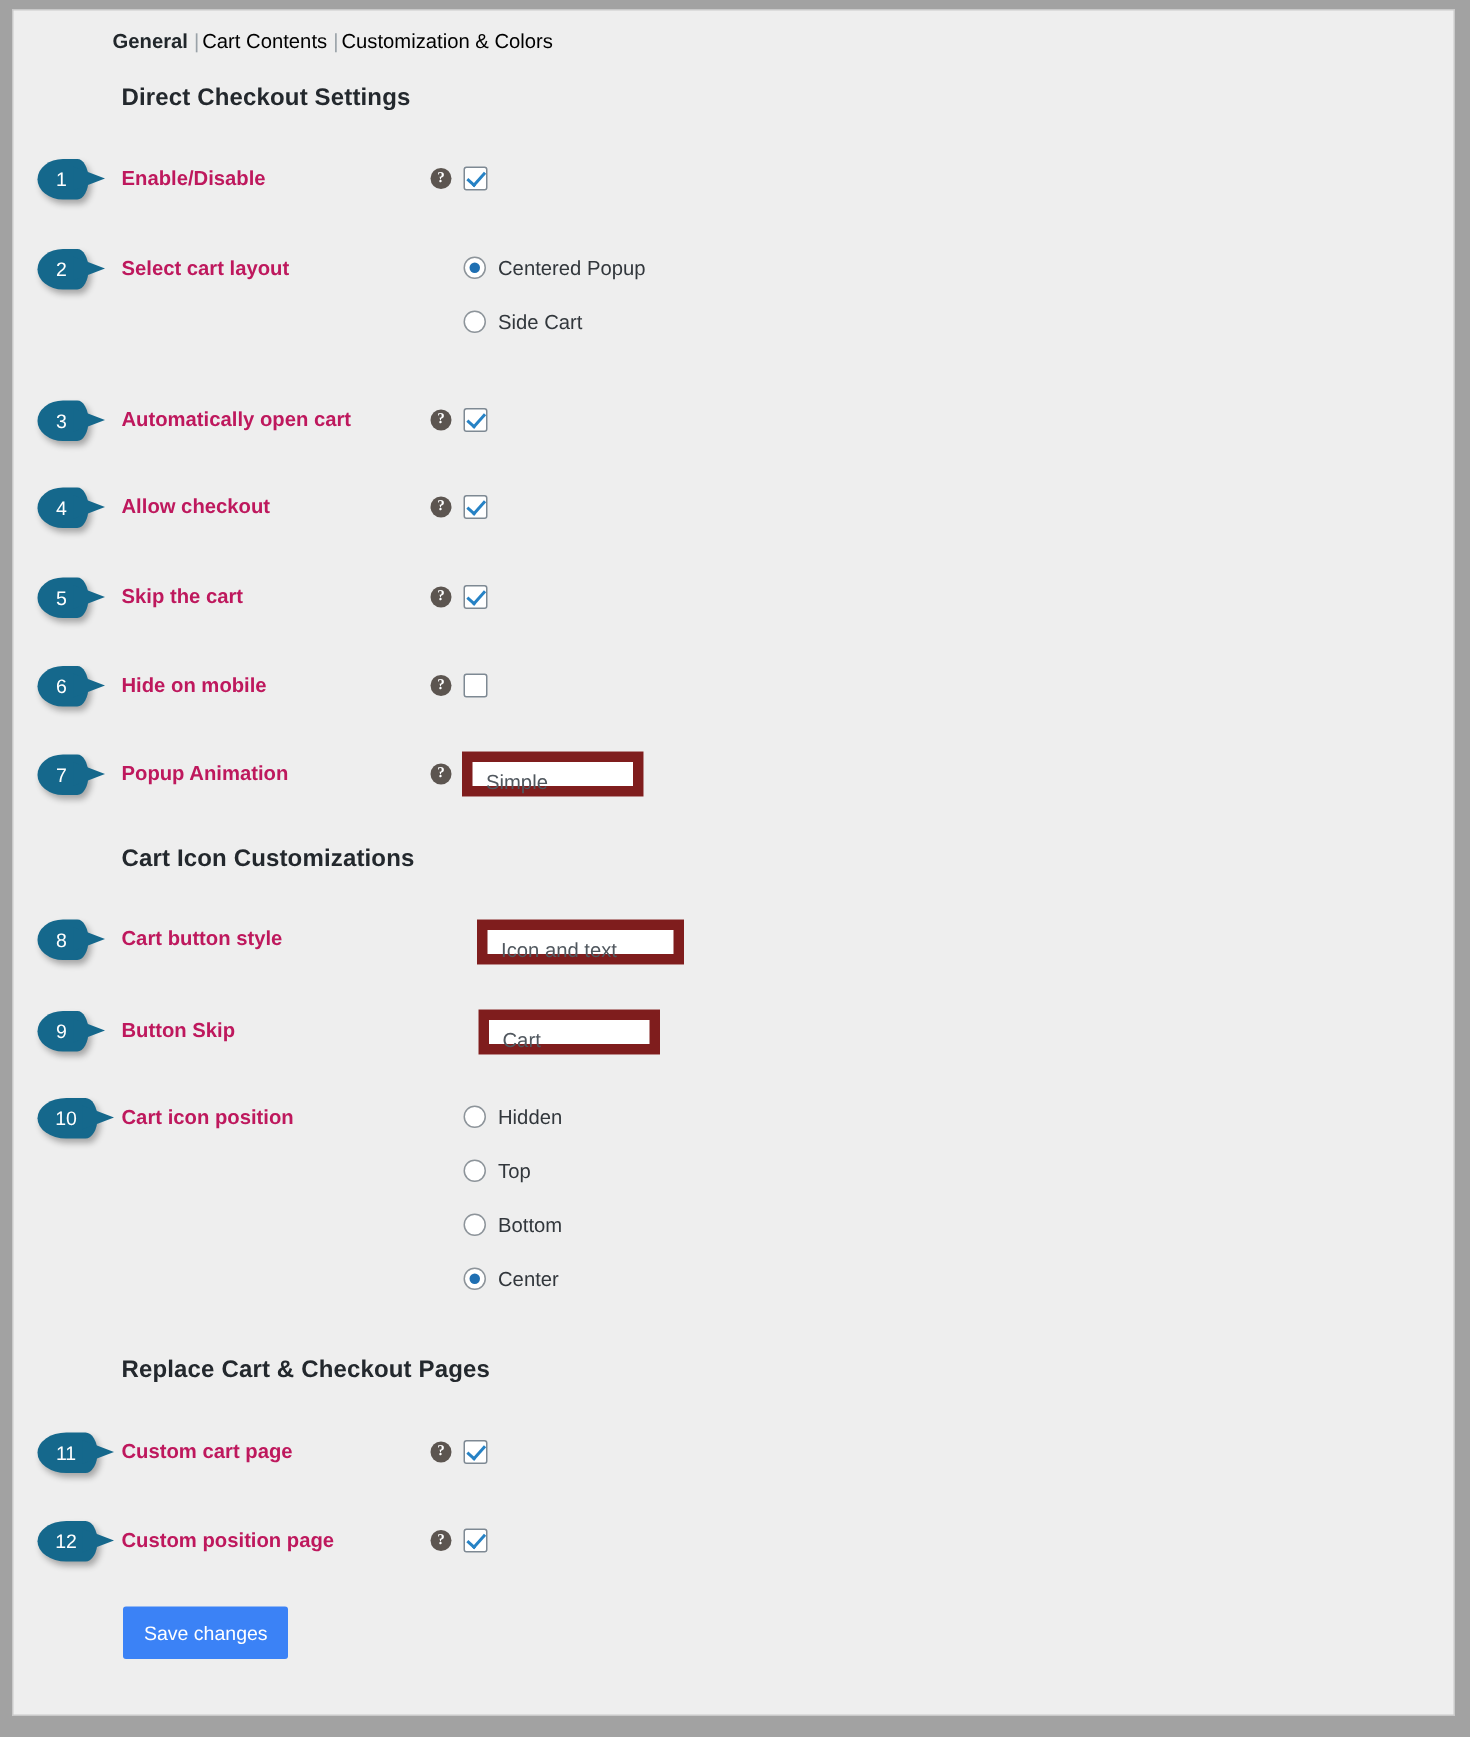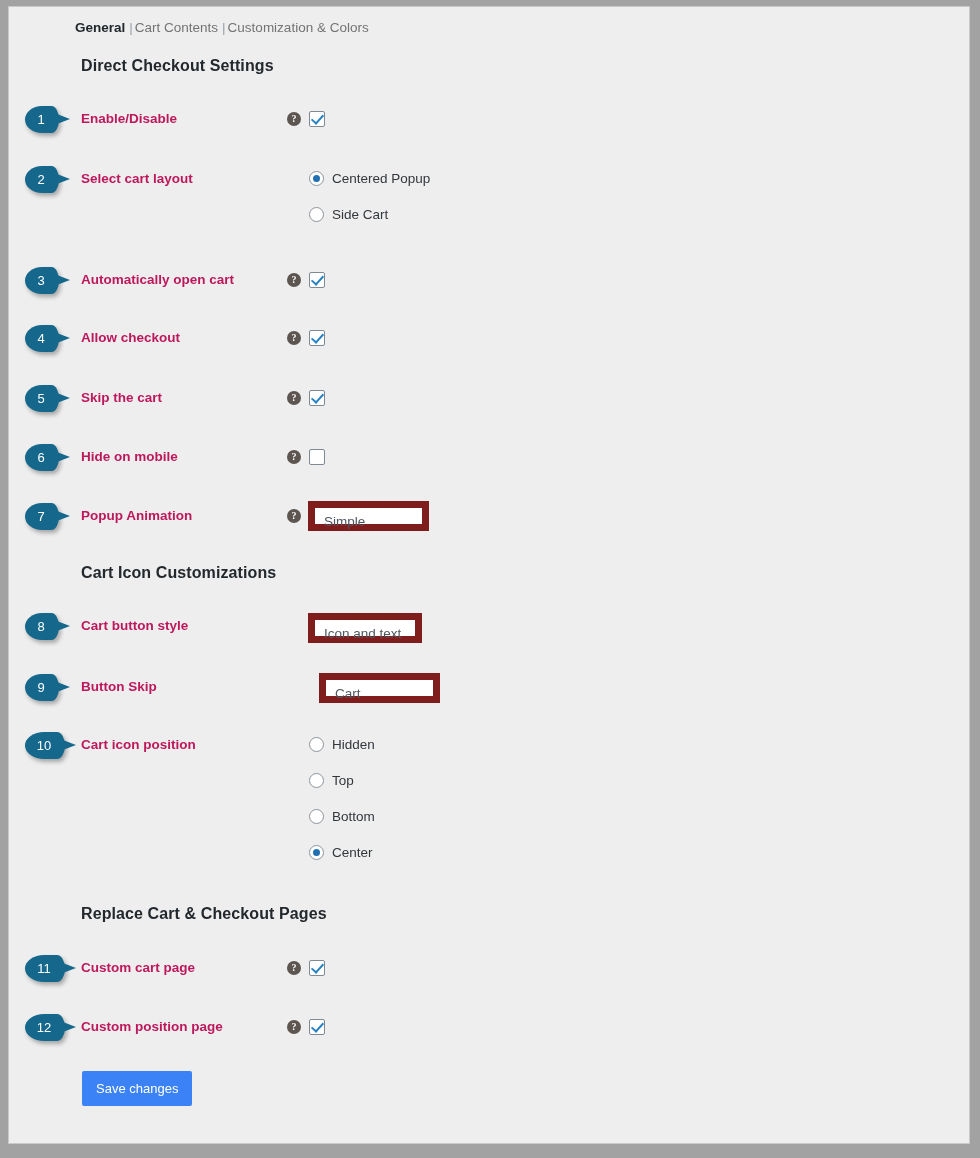--- a/index.html
+++ b/index.html
@@ -34,21 +34,21 @@
     top: 12px;
     font-size: 13.5px;
     white-space: nowrap;
     line-height: 18px;
   }
   .tab-active {
     color: #21272b;
     font-weight: bold;
   }
   .tab-link {
-    color: #737373;
+    color: #000000;
     font-weight: normal;
   }
   .tab-sep {
     color: #9aa2a8;
     padding: 0 2px 0 4px;
   }
 
   
   .section-head {
     position: absolute;
@@ -338,21 +338,21 @@
 
   <div class="section-head" style="top:557px">Cart Icon Customizations</div>
 
   <div class="row" style="top:604px">
     <div class="badge">
       <div class="blob"></div>
       <div class="tip"></div>
       <div class="num">8</div>
     </div>
     <div class="row-label">Cart button style</div>
-    <div class="field" style="left:299px;top:2px;width:114px">
+    <div class="field" style="left:309px;top:2px;width:138px">
       <span class="val">Icon and text</span>
     </div>
   </div>
 
   <div class="row" style="top:665px">
     <div class="badge">
       <div class="blob"></div>
       <div class="tip"></div>
       <div class="num">9</div>
     </div>

